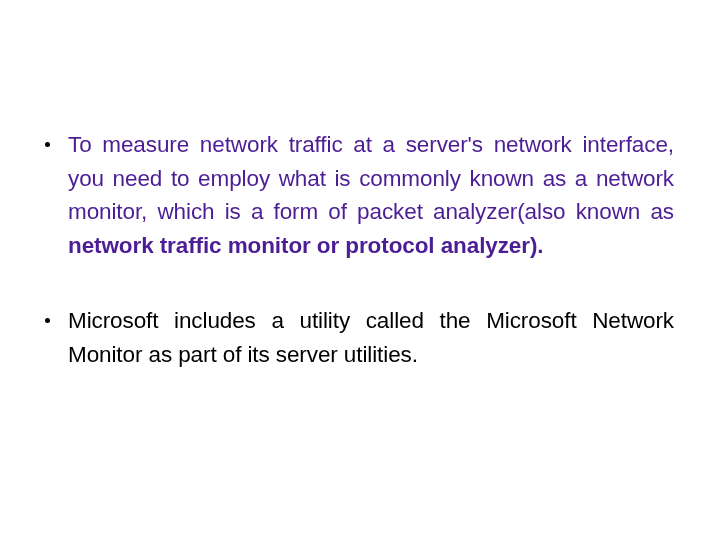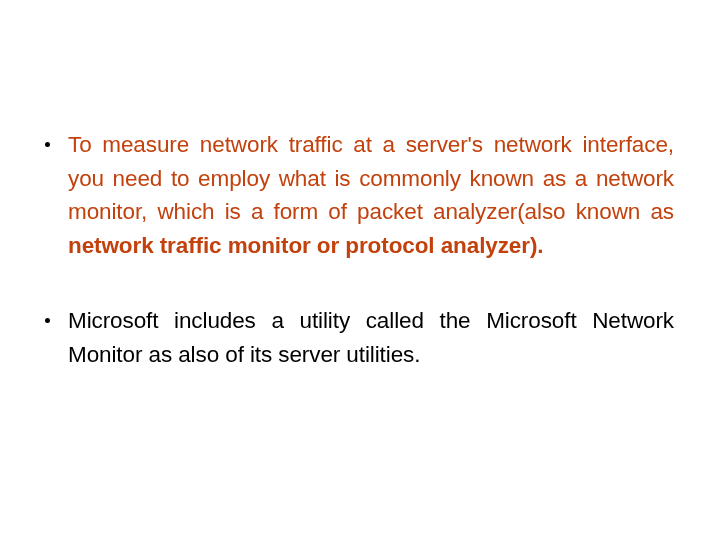--- a/index.html
+++ b/index.html
@@ -81,25 +81,25 @@
     height: 0;
   }
 </style>
 </head>
 <body style="background: rgb(255, 255, 255);">
 
 <div id="slide" style="background: rgb(255, 255, 255);">
 
   <ul id="bullet-list">
 
-    <li class="bullet-item forced-justify" style="color: #c2410c;">
+    <li class="bullet-item forced-justify" style="color: #4c1d95;">
       <span class="bullet-marker" style="background: rgb(0, 0, 0);"></span>
       <span class="bullet-text"><span>To measure network traffic at a server's network interface, you need to employ what is commonly known as a network monitor, which is a form of packet analyzer(also known as </span><span class="bold-run">network traffic monitor or protocol analyzer).</span></span>
     </li>
 
     <li class="bullet-item forced-justify" style="color: rgb(0, 0, 0);">
       <span class="bullet-marker" style="background: rgb(0, 0, 0);"></span>
-      <span class="bullet-text"><span>Microsoft includes a utility called the Microsoft Network Monitor as also of its server utilities.</span></span>
+      <span class="bullet-text"><span>Microsoft includes a utility called the Microsoft Network Monitor as part of its server utilities.</span></span>
     </li>
 
   </ul>
 
 </div>
 
 </body></html>

